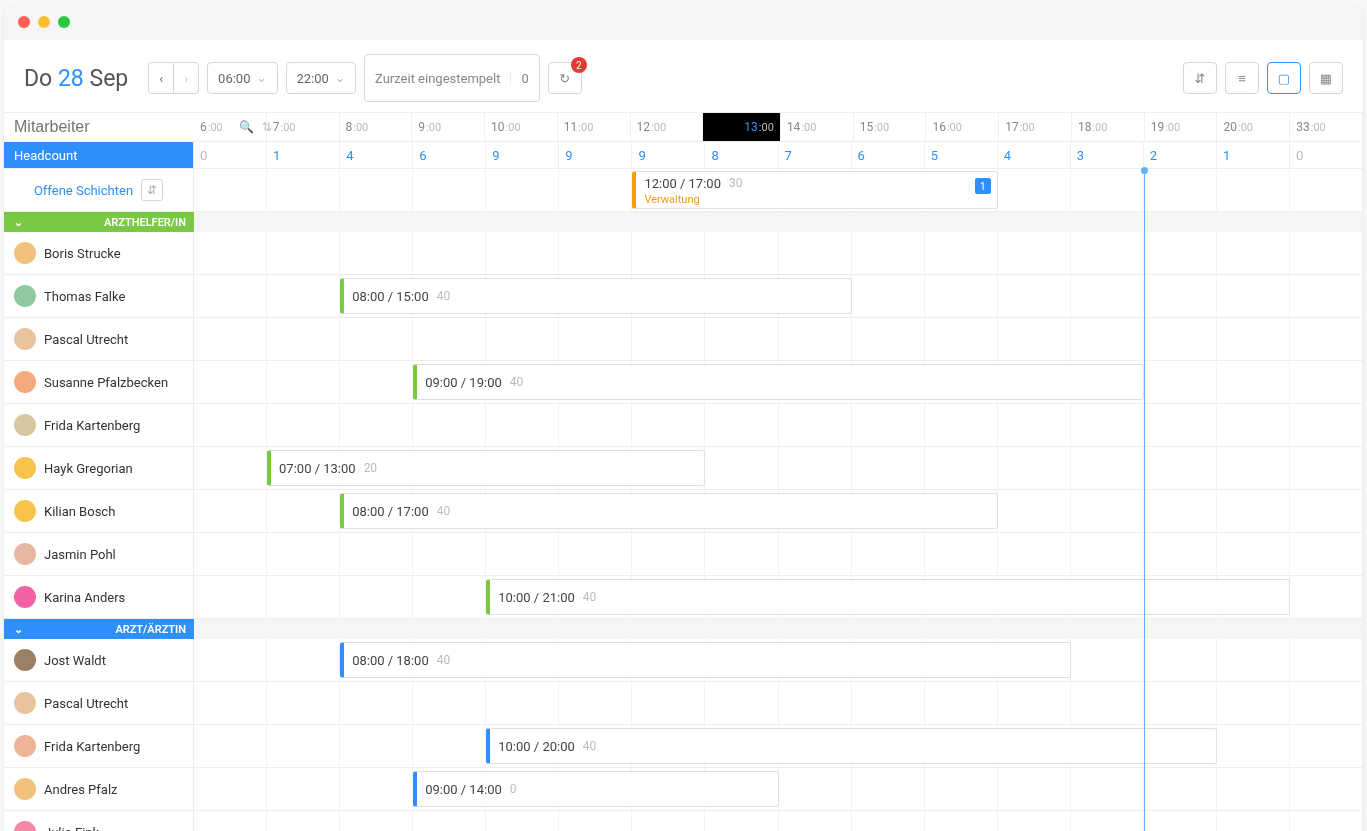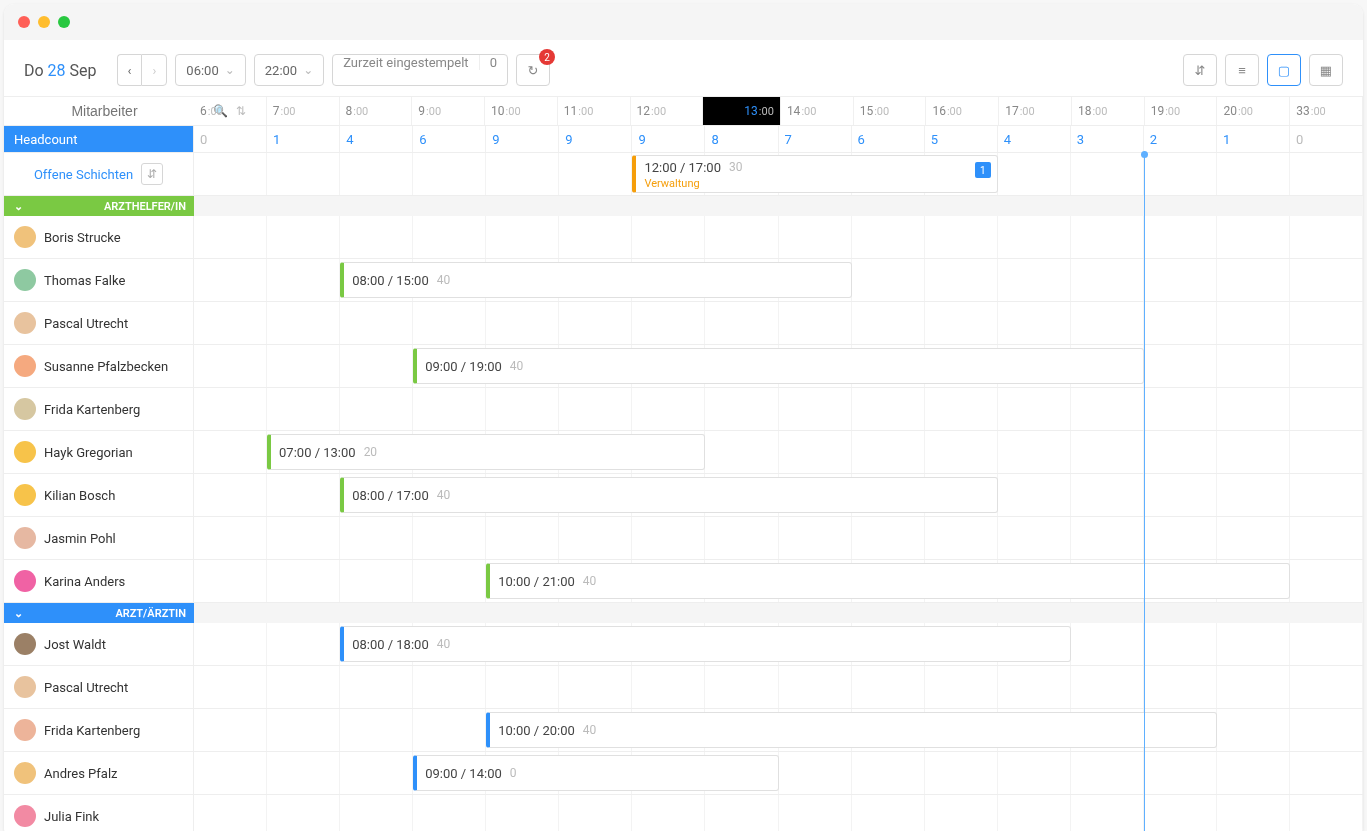--- a/index.html
+++ b/index.html
@@ -31,21 +31,21 @@
 
   .toolbar {
     display: flex;
     align-items: center;
     padding: 14px 20px 10px 20px;
     gap: 8px;
     border-bottom: 1px solid #eee;
     background:#fff;
   }
   .date-big {
-    font-size: 16px;
+    font-size: 23px;
     color: #555;
     margin-right: 12px;
   }
   .date-big .day-num { color: #2e90fa; font-weight:400; }
   .btn, .select {
     border: 1px solid #d6d6d6;
     background: #fff;
     border-radius: 4px;
     height: 32px;
     display: flex;
@@ -53,22 +53,22 @@
     padding: 0 10px;
     gap:6px;
     color:#666;
     font-size:13px;
   }
   .btn-group { display:flex; }
   .btn-group .btn:first-child { border-top-right-radius:0; border-bottom-right-radius:0; border-right:none;}
   .btn-group .btn:last-child { border-top-left-radius:0; border-bottom-left-radius:0;}
   .spacer { flex:1; }
   .status-pill {
-    border:1px solid #d6d6d6; border-radius:4px; height:32px;
-    display:flex; align-items:flex-start; padding:0 10px; gap:10px; color:#888;
+    border:1px solid #d6d6d6; border-radius:4px; height:48px;
+    display:flex; align-items:center; padding:0 10px; gap:10px; color:#888;
   }
   .status-pill .count {
     border-left:1px solid #eee; padding-left:10px; color:#888;
   }
   .icon-btn {
     border:1px solid #d6d6d6; border-radius:4px; width:34px; height:32px;
     display:flex; align-items:center; justify-content:center; position:relative; color:#888;
   }
   .icon-btn.active { border-color:#2e90fa; color:#2e90fa; }
   .badge {
@@ -190,22 +190,22 @@
     position:absolute; inset:0;
     display:grid; grid-template-columns:repeat(16,1fr);
     pointer-events:none;
   }
   .col-lines div { border-right:1px solid #f3f3f3; }
 
   .search-row .sidebar-cell {
     height:28px; padding:0;
   }
   .search-input {
-    border:none; outline:none; padding:0 10px; font-size:14px; color:#888;
-    height:100%; flex:1;text-align:center;
+    border:none; outline:none; padding:0 10px; font-size:16px; color:#888;
+    height:100%; flex:1;
   }
   .sort-icon, .search-icon { color:#bbb; width:24px; text-align:center; font-size:12px;}
   .search-row .timeline { height:28px; }
 
 </style>
 </head>
 <body>
 
 <div class="window">
   <div class="titlebar">

